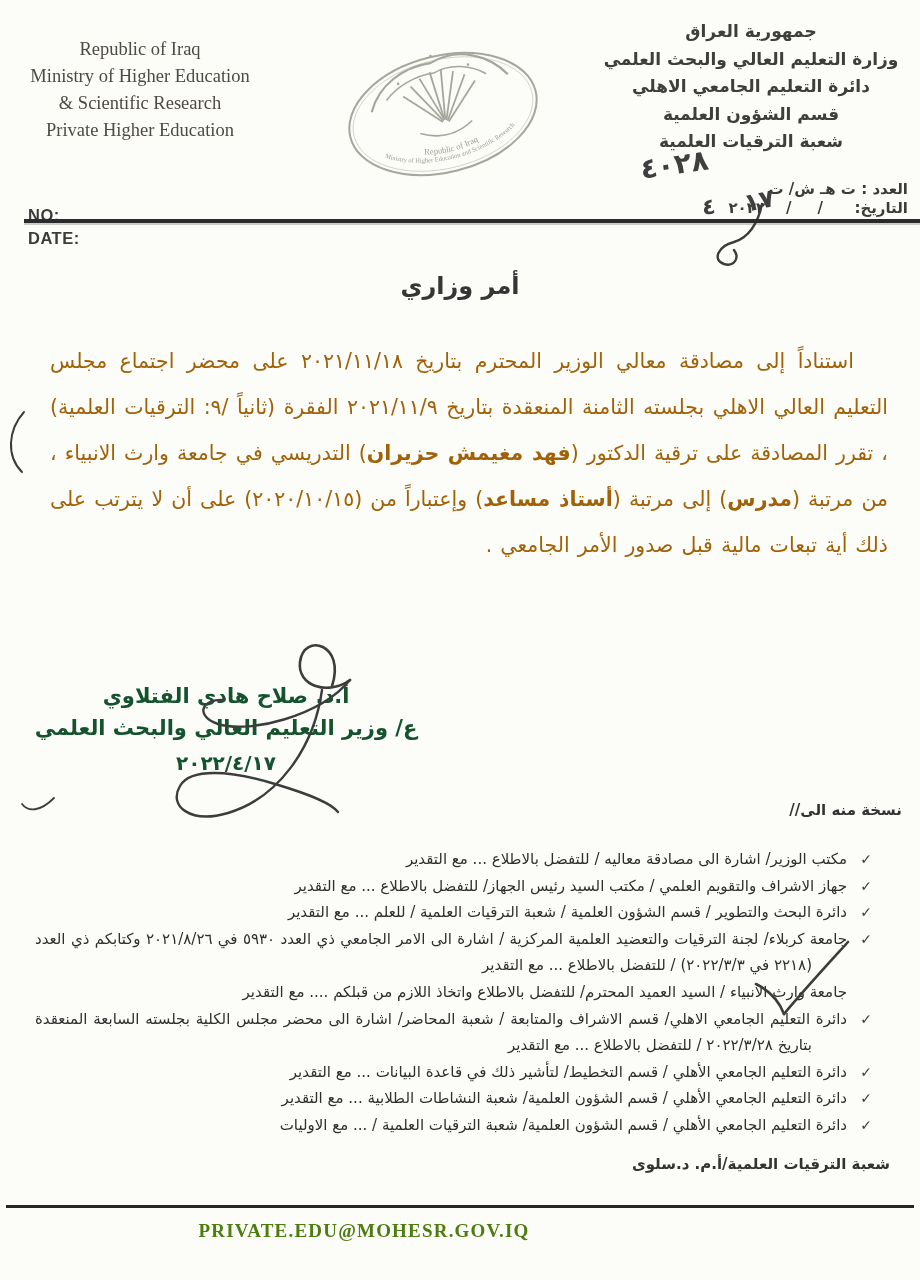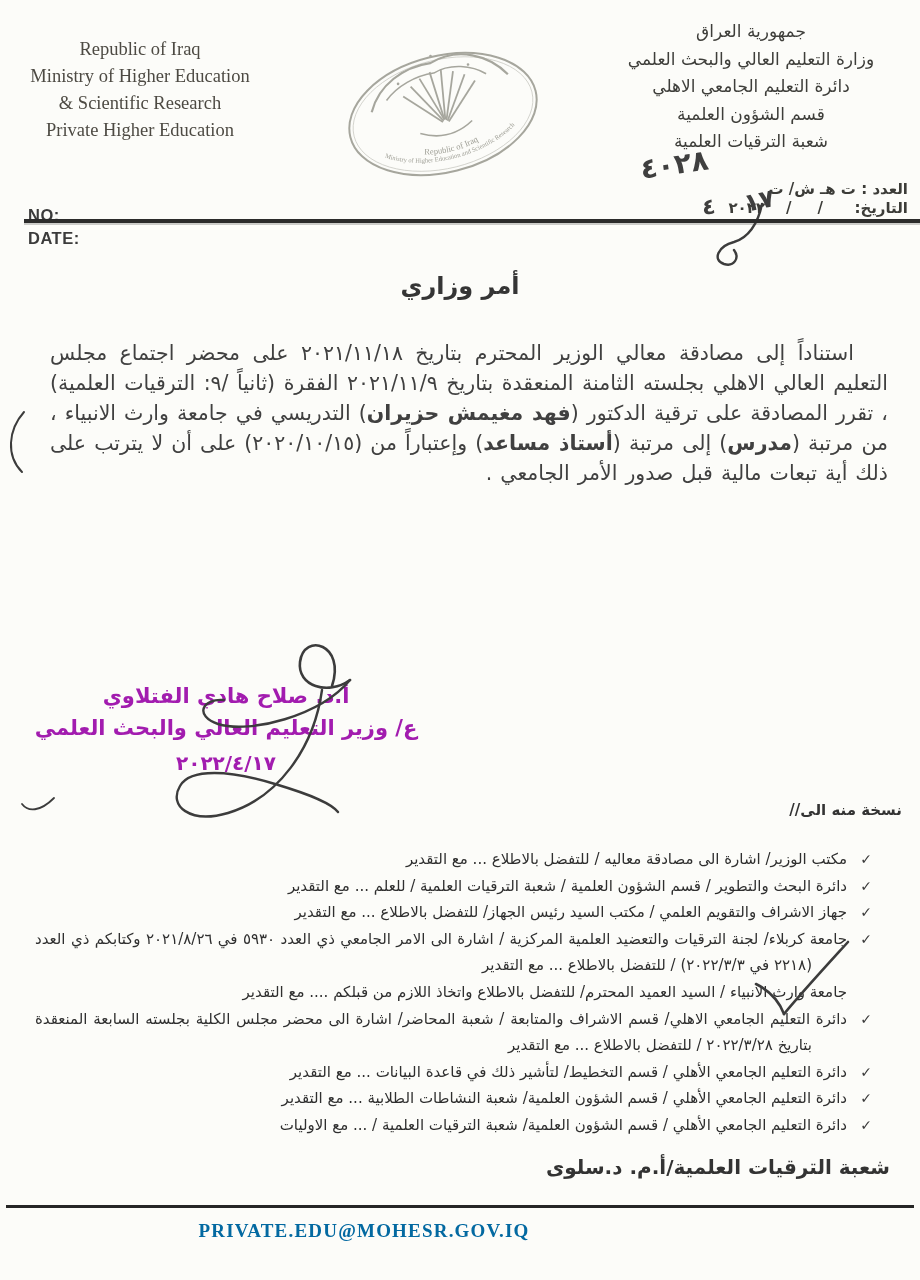--- a/index.html
+++ b/index.html
@@ -10,59 +10,59 @@
   }
   .abs{position:absolute;}
   
   .en-letterhead{
     left:15px;top:36px;width:250px;text-align:center;
     font-family:"Liberation Serif","DejaVu Serif",serif;
     font-size:18.5px;line-height:27px;color:#4d4a43;
   }
   .ar-letterhead{
     left:590px;top:18px;width:322px;text-align:center;direction:rtl;
-    font-size:17px;line-height:27.5px;font-weight:normal;color:#3e3e3a;
+    font-size:17px;line-height:27.5px;font-weight:bold;color:#3e3e3a;
   }
   .ref-line{
     right:12px;direction:rtl;text-align:right;
     font-size:15px;font-weight:bold;color:#3c3c38;white-space:pre;
   }
   .hand{color:#3f3f3f;font-weight:bold;}
   .no-date{left:28px;font-family:"Liberation Sans",sans-serif;font-weight:bold;
     font-size:16.5px;color:#3b3b3b;letter-spacing:.5px;margin-top:29px;}
   .rule{left:24px;right:0;height:4px;background:#2b2b2b;
     box-shadow:0 2px 0 rgba(60,60,60,.25);}
   
   .doc-title{left:0;width:920px;top:272px;text-align:center;direction:rtl;
     font-size:24px;font-weight:bold;color:#353535;}
   .body-par{
     left:50px;right:32px;top:338px;direction:rtl;text-align:justify;
-    font-size:20.5px;line-height:30px;color:#404040;
+    font-size:20.5px;line-height:46px;color:#a16207;
     text-indent:34px;word-spacing:1.5px;
   }
   .b{font-weight:bold;}
   
   .sig-block{left:32px;top:680px;width:388px;text-align:center;direction:rtl;
-    font-weight:bold;color:#a21caf;}
+    font-weight:bold;color:#14532d;}
   .sig-name{font-size:21px;line-height:32px;}
   .sig-role{font-size:21px;line-height:33px;}
   .sig-date{font-size:20px;line-height:36px;letter-spacing:2px;}
   
   .copy-heading{right:18px;top:801px;direction:rtl;font-size:15px;font-weight:bold;color:#333;}
   .copy-list{left:35px;right:48px;top:846px;direction:rtl;color:#2f2f2f;
     font-size:15px;line-height:26.6px;}
   .citem{padding-right:60px;text-indent:-60px;text-align:justify;}
   .check{display:inline-block;width:16px;margin-left:9px;text-indent:0;
     font-size:14px;color:#3a3a3a;}
-  .dept-line{right:30px;top:1155px;direction:rtl;font-size:20px;font-weight:bold;color:#333;}
+  .dept-line{right:30px;top:1155px;direction:rtl;font-size:15px;font-weight:bold;color:#333;}
   
   .footer-rule{left:6px;right:6px;top:1205px;height:3px;background:#262626;}
   .footer-email{left:0;width:728px;top:1220px;text-align:center;
     font-family:"Liberation Serif","DejaVu Serif",serif;font-weight:bold;
-    font-size:19px;letter-spacing:1.2px;color:#0369a1;}
+    font-size:19px;letter-spacing:1.2px;color:#4d7c0f;}
   
   .ink path{fill:none;stroke:#3c3c3c;stroke-linecap:round;stroke-linejoin:round;}
   .stamp-svg{left:338px;top:34px;}
   .stamp-svg *{vector-effect:non-scaling-stroke;}
 </style>
 </head>
 <body>
 
 <div class="page">
 
@@ -157,22 +157,22 @@
     <path d="M 252,62 C 244,120 208,170 158,185 C 120,196 98,178 110,158 C 120,140 160,142 205,156 C 245,168 262,176 268,184" stroke-width="2.4"></path>
   </svg>
 
   <svg class="abs ink" style="left:18px;top:786px;" width="44" height="28" viewBox="0 0 44 28">
     <path d="M 4,18 C 10,26 22,26 36,12" stroke="#6f6f69" stroke-width="1.8"></path>
   </svg>
 
   <div class="abs copy-heading">نسخة منه الى//</div>
   <div class="abs copy-list">
       <div class="citem"><span class="check">✓</span><span>مكتب الوزير/ اشارة الى مصادقة معاليه / للتفضل بالاطلاع ... مع التقدير</span></div>
+      <div class="citem"><span class="check">✓</span><span>جهاز الاشراف والتقويم العلمي / مكتب السيد رئيس الجهاز/ للتفضل بالاطلاع ... مع التقدير</span></div>
       <div class="citem"><span class="check">✓</span><span>دائرة البحث والتطوير / قسم الشؤون العلمية / شعبة الترقيات العلمية / للعلم ... مع التقدير</span></div>
-      <div class="citem"><span class="check">✓</span><span>جهاز الاشراف والتقويم العلمي / مكتب السيد رئيس الجهاز/ للتفضل بالاطلاع ... مع التقدير</span></div>
       <div class="citem"><span class="check">✓</span><span>جامعة كربلاء/ لجنة الترقيات والتعضيد العلمية المركزية / اشارة الى الامر الجامعي ذي العدد ٥٩٣٠ في ٢٠٢١/٨/٢٦ وكتابكم ذي العدد (٢٢١٨ في ٢٠٢٢/٣/٣) / للتفضل بالاطلاع ... مع التقدير</span></div>
       <div class="citem"><span class="check"></span><span>جامعة وارث الانبياء / السيد العميد المحترم/ للتفضل بالاطلاع واتخاذ اللازم من قبلكم .... مع التقدير</span></div>
       <div class="citem"><span class="check">✓</span><span>دائرة التعليم الجامعي الاهلي/ قسم الاشراف والمتابعة / شعبة المحاضر/ اشارة الى محضر مجلس الكلية بجلسته السابعة المنعقدة بتاريخ ٢٠٢٢/٣/٢٨ / للتفضل بالاطلاع ... مع التقدير</span></div>
       <div class="citem"><span class="check">✓</span><span>دائرة التعليم الجامعي الأهلي / قسم التخطيط/ لتأشير ذلك في قاعدة البيانات ... مع التقدير</span></div>
       <div class="citem"><span class="check">✓</span><span>دائرة التعليم الجامعي الأهلي / قسم الشؤون العلمية/ شعبة النشاطات الطلابية ... مع التقدير</span></div>
       <div class="citem"><span class="check">✓</span><span>دائرة التعليم الجامعي الأهلي / قسم الشؤون العلمية/ شعبة الترقيات العلمية / ... مع الاوليات</span></div>
     </div>
 
   <svg class="abs ink" style="left:732px;top:936px;" width="130" height="90" viewBox="0 0 130 90">
     <path d="M 116,6 C 96,28 72,54 52,78" stroke-width="2.6"></path>

